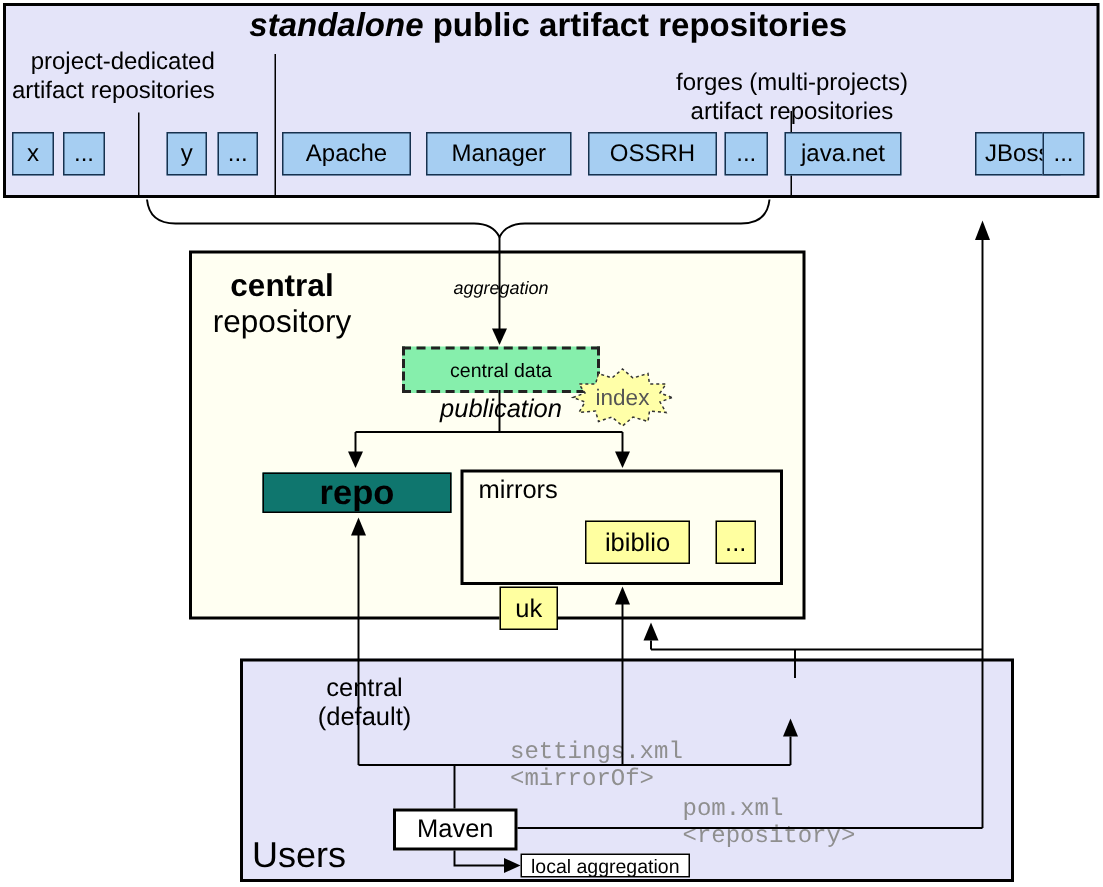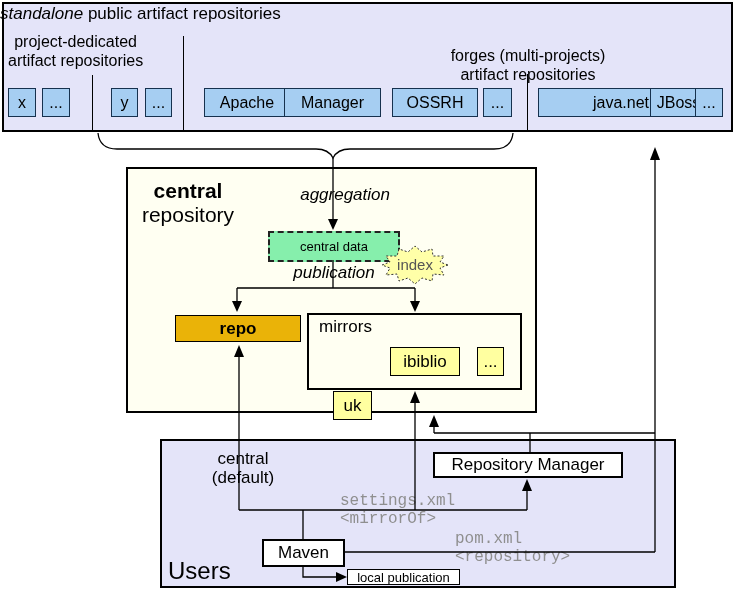--- a/index.html
+++ b/index.html
@@ -3,48 +3,48 @@
 <meta charset="utf-8">
 <style>
   html,body{margin:0;padding:0;background:#fff;}
   #canvas{
     position:relative;width:735px;height:591px;background:#fff;overflow:hidden;
     font-family:"Liberation Sans",sans-serif;color:#000;
   }
   .abs{position:absolute;}
   
   #top-box{left:2px;top:2px;width:727px;height:126px;background:#e4e4f9;border:2px solid #000;}
-  #top-title{left:0;top:4px;width:731px;font-size:17px;}
+  #top-title{left:0;top:4px;width:731px;text-align:center;font-size:22px;font-weight:bold;}
   #top-title .it{font-style:italic;}
-  #left-group-label{left:8px;top:32px;font-size:16px;line-height:19px;text-align:center;}
+  #left-group-label{left:8px;top:32px;font-size:16px;line-height:19px;text-align:right;}
   #right-group-label{left:428px;top:32px;width:200px;font-size:16px;line-height:19px;text-align:center;margin-top:14px;}
   .sep{background:#000;width:1px;}
   #sep1{left:92px;top:75px;height:56px;}
   #sep2{left:183px;top:36px;height:95px;}
   #sep3{left:527px;top:74px;height:57px;}
   .bluebox{
     top:88px;height:27px;background:#a6cef2;border:1px solid #16314e;
     display:flex;align-items:center;justify-content:center;font-size:16px;
   }
   #rb0{left:8px;width:26px;}   #rb1{left:42px;width:26px;}
   #rb2{left:111px;width:25px;} #rb3{left:145px;width:25px;}
-  #rb4{left:204px;width:84px;} #rb5{left:284px;width:95px;}
+  #rb4{left:188px;width:84px;} #rb5{left:284px;width:95px;}
   #rb6{left:392px;width:84px;} #rb7{left:483px;width:27px;}
-  #rb8{left:538px;width:76px;padding-left:44px;} #rb9{left:650px;width:55px;}
+  #rb8{left:523px;width:76px;} #rb9{left:650px;width:55px;}
   #rb10{left:695px;width:26px;}
   
   #central-box{left:126px;top:167px;width:407px;height:242px;background:#fffff2;border:2px solid #000;}
   #central-name{left:126px;top:179px;width:124px;text-align:center;font-size:21px;line-height:24px;}
   #central-name .b{font-weight:bold;}
-  #aggregation-label{left:278px;top:185px;width:112px;text-align:right;font-style:italic;font-size:17px;}
+  #aggregation-label{left:278px;top:185px;width:112px;text-align:center;font-style:italic;font-size:12px;}
   #central-data-box{left:268px;top:231px;width:128px;height:27px;background:#86efac;border:2px dashed #222;
     display:flex;align-items:center;justify-content:center;font-size:13px;}
   #publication-label{left:278px;top:263px;width:112px;text-align:center;font-style:italic;font-size:17px;}
-  #repo-box{left:175px;top:315px;width:124px;height:25px;background:#eab308;border:1px solid #000;
-    display:flex;align-items:center;justify-content:center;font-size:17px;font-weight:bold;}
+  #repo-box{left:175px;top:315px;width:124px;height:25px;background:#0f766e;border:1px solid #000;
+    display:flex;align-items:center;justify-content:center;font-size:23px;font-weight:bold;}
   #mirrors-box{left:307px;top:313px;width:211px;height:73px;background:#fffff2;border:2px solid #000;}
   #mirrors-label{left:10px;top:2px;font-size:17px;}
   .yellowbox{top:32px;height:27px;background:#ffffa0;border:1px solid #000;
     display:flex;align-items:center;justify-content:center;font-size:17px;}
   #mi0{left:24px;width:37px;margin-top:44px;} #mi1{left:81px;width:68px;} #mi2{left:168px;width:25px;}
   
   #users-box{left:160px;top:439px;width:512px;height:145px;background:#e4e4f9;border:2px solid #000;}
   #central-default{left:193px;top:449px;width:100px;text-align:center;font-size:17px;line-height:19px;}
   #rm-box{left:433px;top:452px;width:186px;height:22px;background:#fff;border:2px solid #000;
     display:flex;align-items:center;justify-content:center;font-size:17px;}
@@ -106,31 +106,30 @@
     <div class="abs yellowbox" id="mi0">uk</div>
     <div class="abs yellowbox" id="mi1">ibiblio</div>
     <div class="abs yellowbox" id="mi2">...</div>
   </div>
 
   <div class="abs" id="users-box"></div>
   <div class="abs" id="central-default">
     <div>central</div>
     <div>(default)</div>
   </div>
-  <div class="abs" id="rm-box">Repository Manager</div>
   <div class="abs mono" id="settings-label">
     <div>settings.xml</div>
     <div>&lt;mirrorOf&gt;</div>
   </div>
   <div class="abs" id="maven-box">Maven</div>
   <div class="abs mono" id="pom-label">
     <div>pom.xml</div>
     <div>&lt;repository&gt;</div>
   </div>
-  <div class="abs" id="localrepo-box">local publication</div>
+  <div class="abs" id="localrepo-box">local aggregation</div>
   <div class="abs" id="users-label">Users</div>
 
   <svg class="abs" id="overlay" width="735" height="591" viewBox="0 0 735 591" xmlns="http://www.w3.org/2000/svg">
     <g fill="none" stroke="#000" stroke-width="1.3">
 
       <path d="M 98 133 C 99 143 105 149 117 149 L 316 149 C 325 149 330 152 333 158 C 336 152 341 149 350 149 L 494 149 C 506 149 512 143 513 133"></path>
 
       <path d="M 333 158 L 333 220"></path>
 
       <path d="M 333 260 L 333 288 M 237 288 L 415 288 M 237 288 L 237 302 M 415 288 L 415 302"></path>

